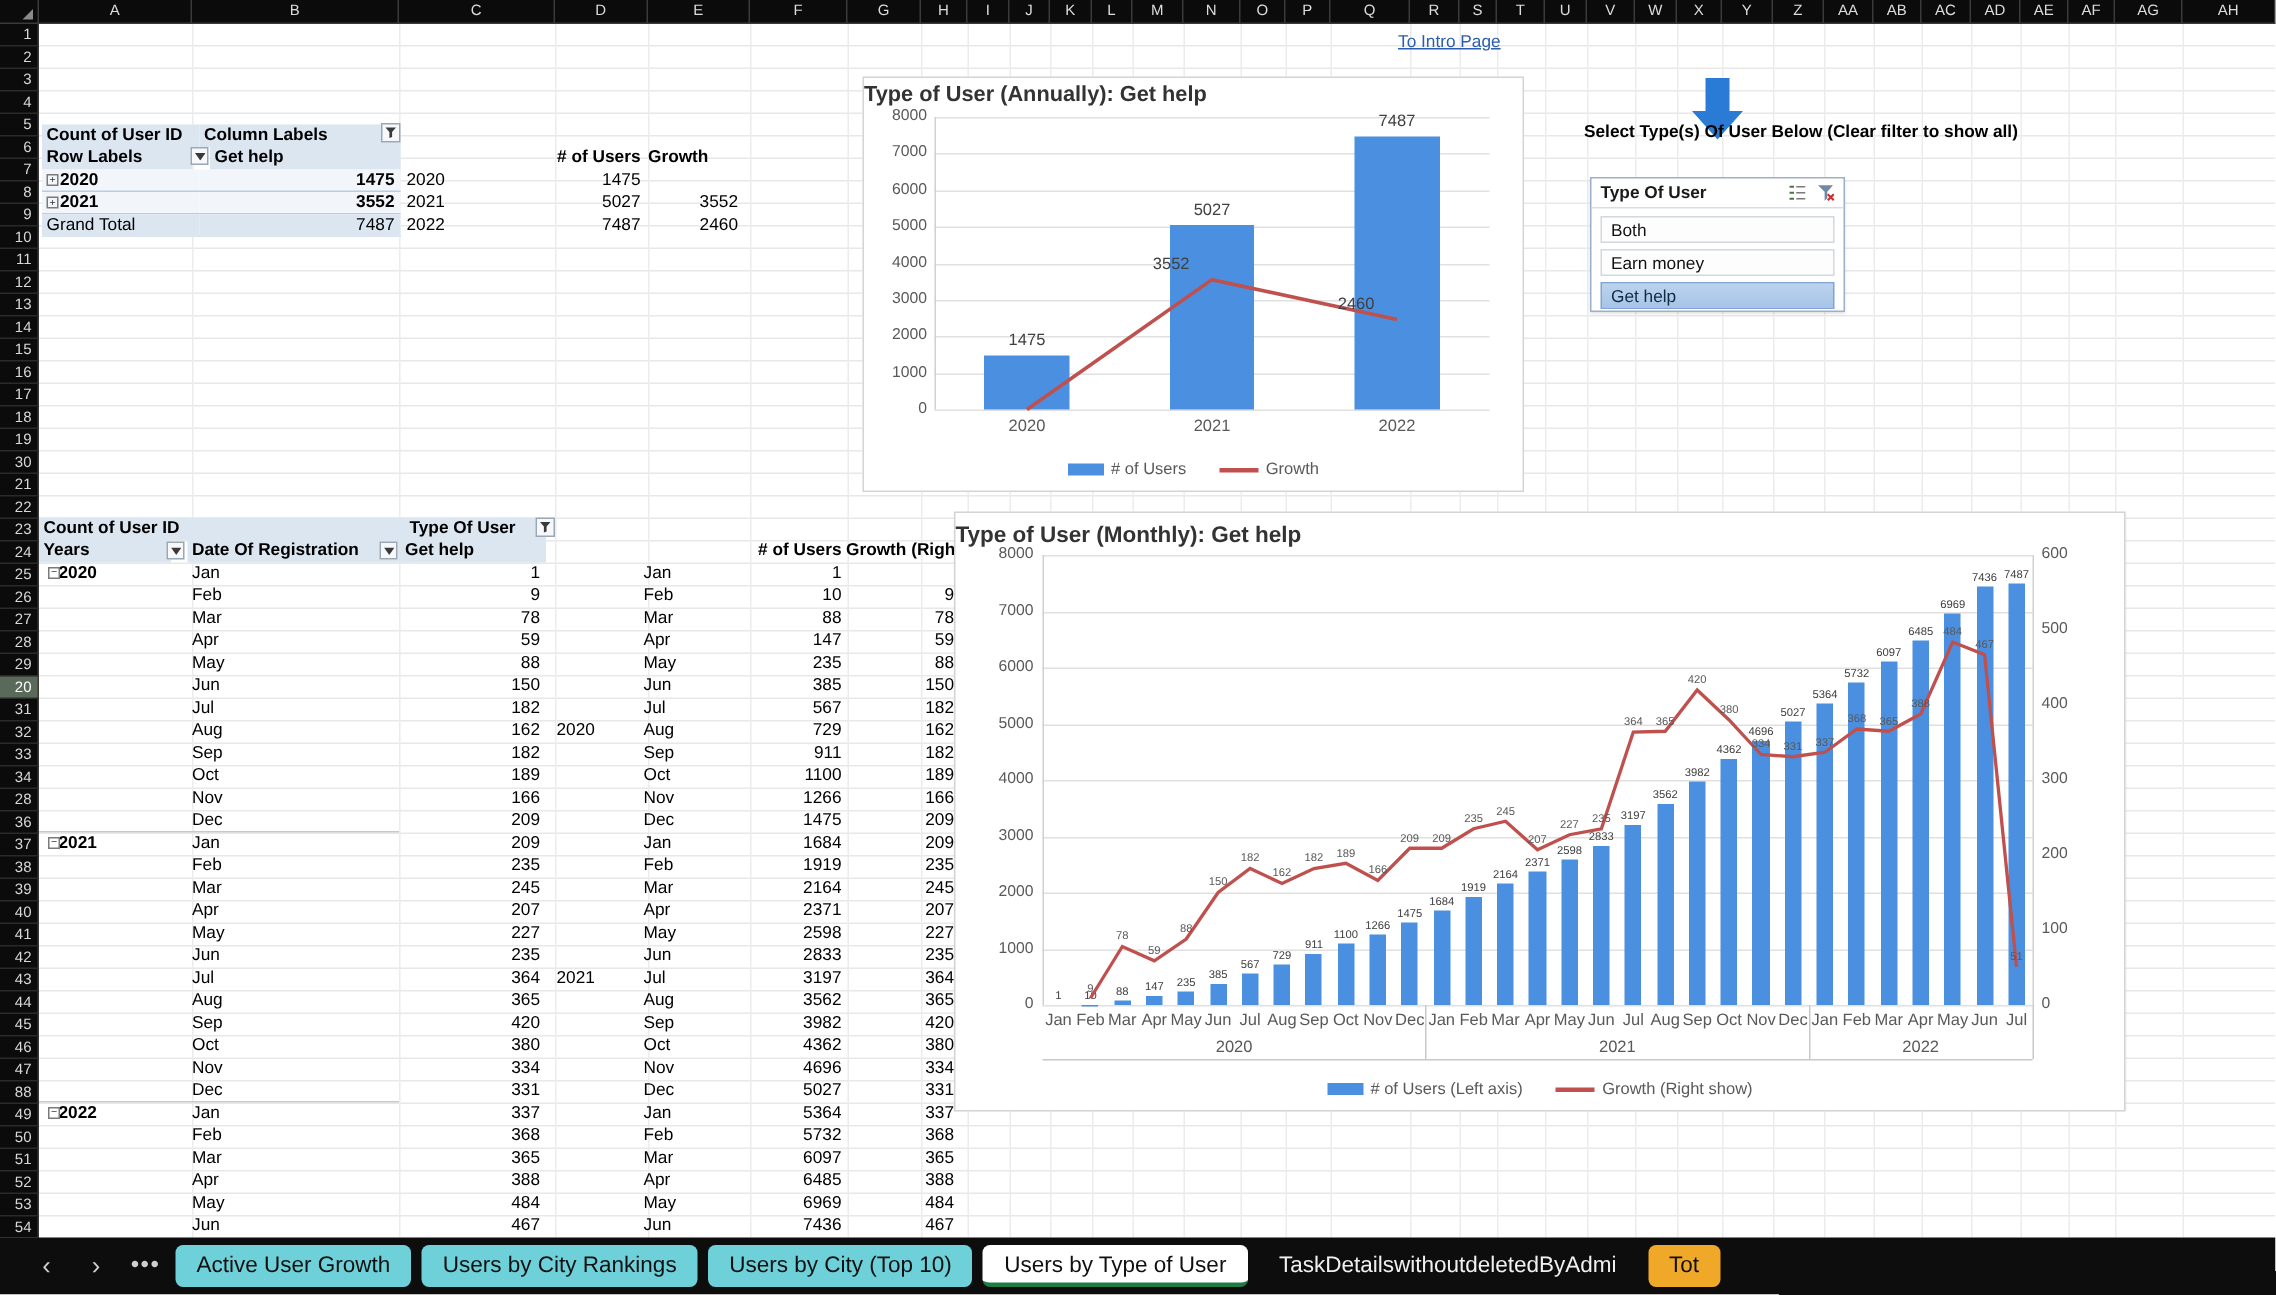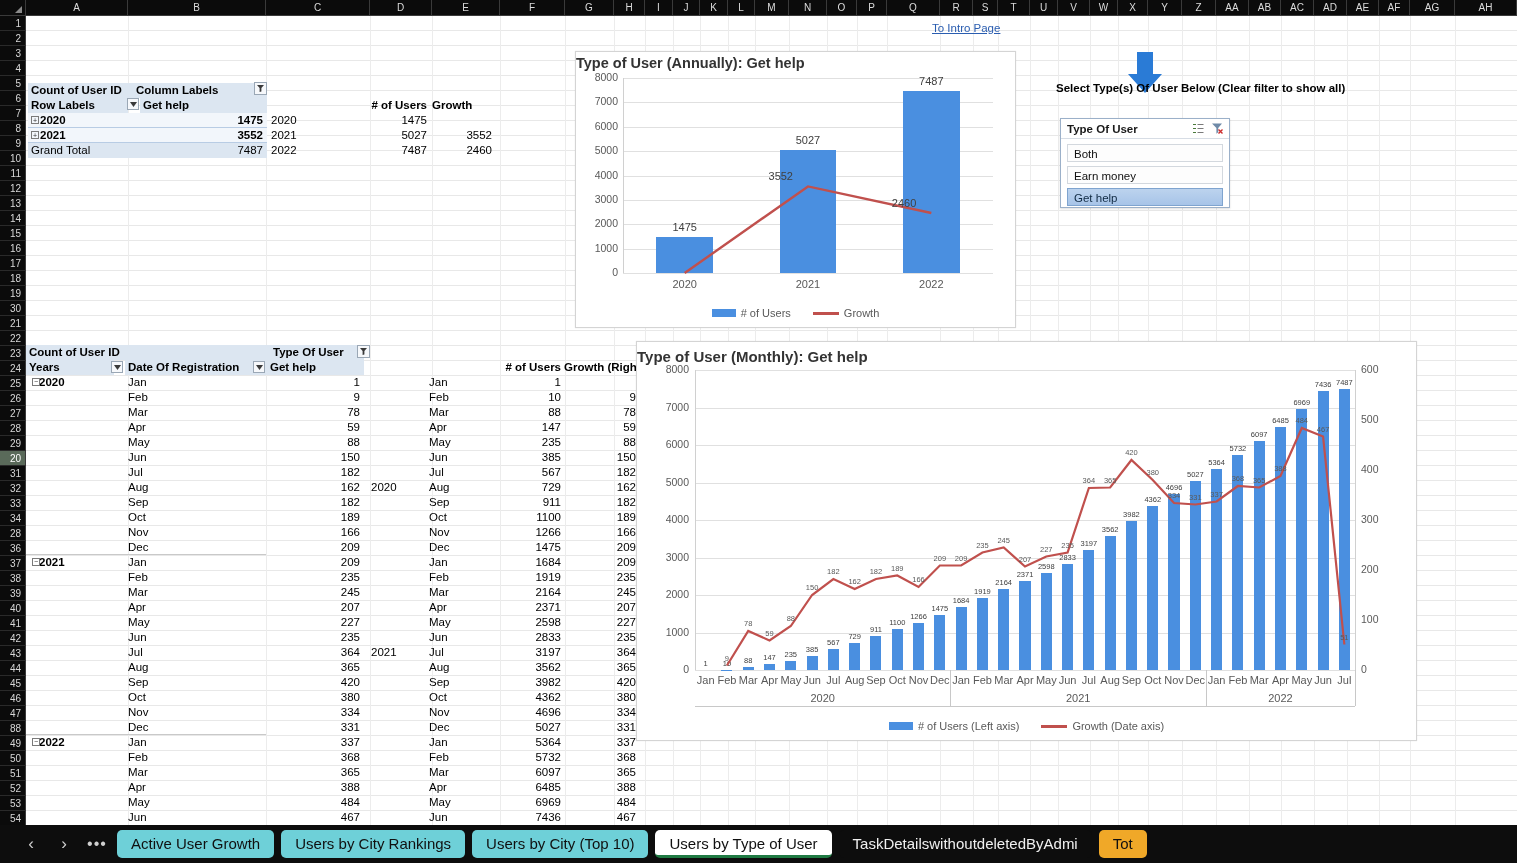--- a/index.html
+++ b/index.html
@@ -832,21 +832,21 @@
           <div class="dlbl" style="left:664.0645161290322px; top:82.5px; width:44px; font-size:7.5px; color:#5a5a5a;">467</div>
           <div class="dlbl" style="left:685.3548387096773px; top:290.5px; width:44px; font-size:7.5px; color:#5a5a5a;">51</div>
         </div>
       <div class="legend" style="bottom:8px;">
         <div class="legend-item">
           <span class="swatch-bar"></span>
           <span># of Users (Left axis)</span>
         </div>
         <div class="legend-item">
           <span class="swatch-line"></span>
-          <span>Growth (Date axis)</span>
+          <span>Growth (Right show)</span>
         </div>
       </div>
     </div>
 
   </div>
 
   <div class="tabbar">
     <div class="navbtn">‹</div>
     <div class="navbtn">›</div>
     <div class="dots">•••</div>

